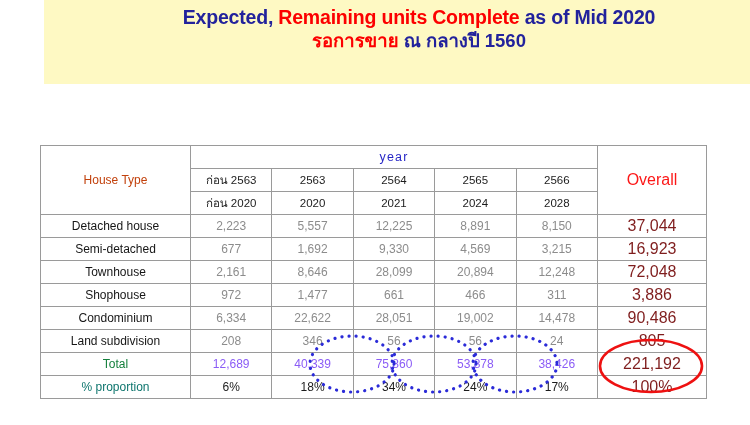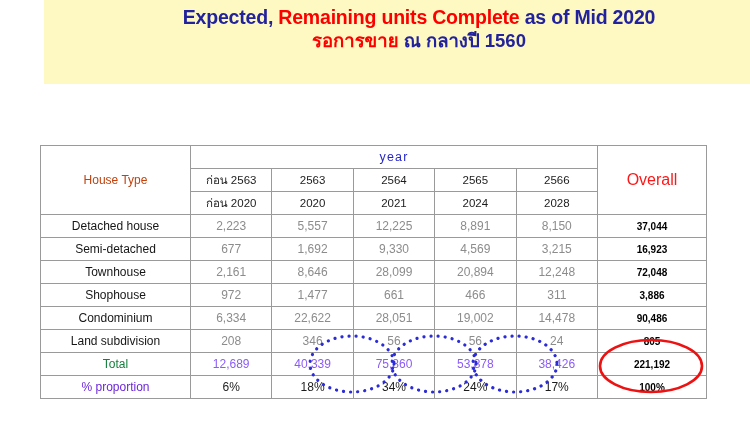--- a/index.html
+++ b/index.html
@@ -129,41 +129,41 @@
     color: #161616;
     font-size: 12px;
     border-left: 2px solid #4d4d4d;
     border-right: 2px solid #6b6b6b;
   }
   td.num {
     color: #8c8c8c;
     font-size: 12px;
   }
   td.num-overall {
-    color: #000000;
-    font-weight: bold;
-    font-size: 10px;
+    color: #7f1d1d;
+    font-weight: normal;
+    font-size: 16px;
     border-left: 2px solid #6b6b6b;
     border-right: 2px solid #4d4d4d;
   }
 
   
   tr.total-row td {
     background: #ccfdfd;
     border-top: 2px solid #2b2b2b;
   }
   tr.total-row td.row-label { color: #15803d; }
   tr.total-row td.num { color: #8b5cf6; }
 
   
   tr.prop-row td {
     background: #fb9dc3;
     border-bottom: 2px solid #4d4d4d;
   }
-  tr.prop-row td.row-label { color: #6d28d9; }
+  tr.prop-row td.row-label { color: #0f766e; }
   tr.prop-row td.num { color: #1c1c1c; }
 
   
   tr.last-data td { border-bottom: 1px solid #9a9a9a; }
 
   
   #annotations {
     position: absolute;
     left: 0;
     top: 0;

